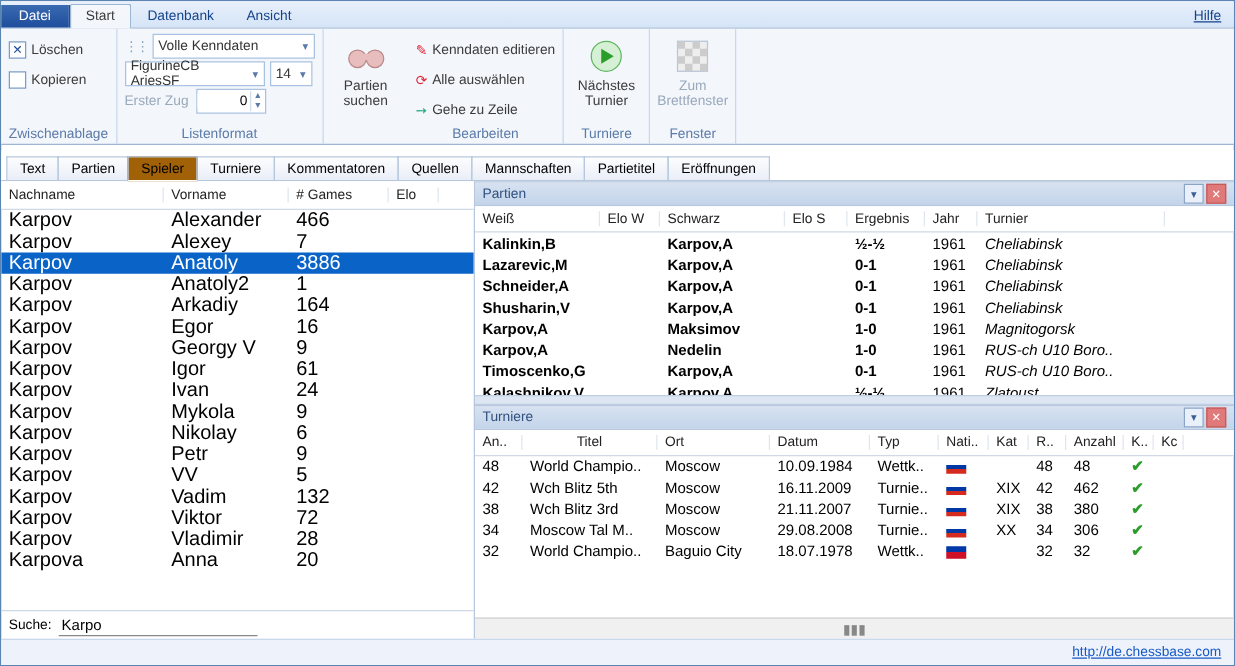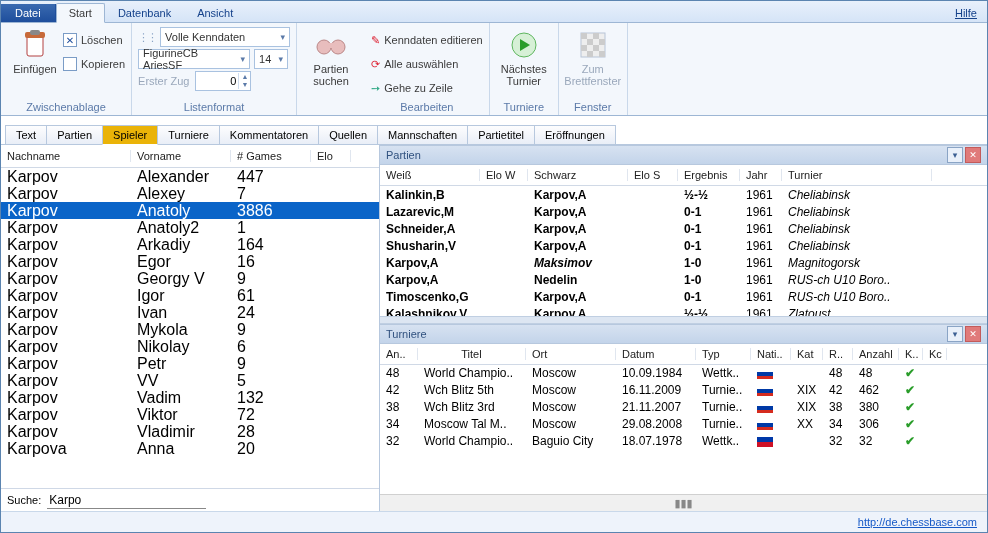--- a/index.html
+++ b/index.html
@@ -21,21 +21,21 @@
 .smallrow{display:flex;align-items:center;gap:4px;height:22px;cursor:default;color:#3b3b3b;white-space:nowrap}
 .cb{width:12px;height:12px;border:1px solid #7a9cc6;background:#fff;display:inline-flex;align-items:center;justify-content:center;font-size:10px;color:#1e4e9c}
 .combo{border:1px solid #a9c2e0;background:#fff;height:20px;display:flex;align-items:center;padding:0 4px;font-size:11px;color:#333;box-sizing:border-box}
 .combo .dd{margin-left:auto;color:#5b7aa8;font-size:9px;padding-left:4px}
 .spin{display:flex;align-items:center;border:1px solid #a9c2e0;height:20px;background:#fff;box-sizing:border-box}
 .spin input{border:none;width:38px;text-align:right;font-size:11px;padding:0 2px;outline:none}
 .spin .arrows{display:flex;flex-direction:column;font-size:7px;color:#5b7aa8;line-height:8px;padding:0 2px;border-left:1px solid #cfdcee}
 
 .tabstrip{display:flex;align-items:flex-end;height:24px;padding-left:4px;gap:0;background:#fff;border-bottom:1px solid #b7c8de;margin-top:4px}
 .ttab{padding:3px 10px;border:1px solid #b7c8de;background:linear-gradient(#fdfdfe,#e9eef7);margin-right:-1px;color:#000;cursor:default;border-bottom:none;font-size:11px}
-.ttab.active{background:#eab308;position:relative;z-index:1;border-bottom:1px solid #fff;margin-bottom:-1px}
+.ttab.active{background:#a16207;position:relative;z-index:1;border-bottom:1px solid #fff;margin-bottom:-1px}
 
 .main{flex:1;display:flex;min-height:0}
 .left{width:378px;display:flex;flex-direction:column;border-right:1px solid #b7c8de;min-height:0}
 .right{flex:1;display:flex;flex-direction:column;min-height:0}
 .gridhead{display:flex;background:#fff;border-bottom:1px solid #d0d9e6;color:#222;height:22px;align-items:center}
 .gh{padding:0 6px;border-right:1px solid #e0e6ef;box-sizing:border-box;overflow:hidden;white-space:nowrap}
 .gridbody{flex:1;overflow:hidden;position:relative}
 .row{display:flex;height:17px;align-items:center;color:#000;font-size:16px}
 .row.sel{background:#0a64c8;color:#fff}
 .cell{padding:0 6px;box-sizing:border-box;white-space:nowrap;overflow:hidden}
@@ -72,30 +72,20 @@
     <div class="menu-tab active">Start</div>
     <div class="menu-tab">Datenbank</div>
     <div class="menu-tab">Ansicht</div>
     <div class="menu-help">Hilfe</div>
   </div>
 
   <div class="ribbon">
 
     <div class="rgroup">
       <div class="rgroup-body">
-        <div class="bigbtn">
-          <div class="ico">
-            <svg width="28" height="30">
-                <rect x="6" y="4" width="16" height="22" rx="2" fill="#fff" stroke="#b34040"></rect>
-                <rect x="4" y="2" width="20" height="6" rx="2" fill="#c76a3a"></rect>
-                <rect x="9" y="0" width="10" height="5" rx="2" fill="#888"></rect>
-              </svg>
-          </div>
-          <div class="lbl">Einfügen</div>
-        </div>
         <div style="display:flex;flex-direction:column;gap:2px;padding-top:4px">
           <div class="smallrow">
               <span class="cb">✕</span>
               <span>Löschen</span>
             </div>
           <div class="smallrow">
               <span class="cb"></span>
               <span>Kopieren</span>
             </div>
         </div>
@@ -229,21 +219,21 @@
       <div class="gridhead" id="phead">
           <div class="gh" style="width: 130px;">Nachname</div>
           <div class="gh" style="width: 100px;">Vorname</div>
           <div class="gh" style="width: 80px;"># Games</div>
           <div class="gh" style="width: 40px;">Elo</div>
         </div>
       <div class="gridbody" id="pbody">
           <div class="row">
             <div class="cell" style="width: 130px;">Karpov</div>
             <div class="cell" style="width: 100px;">Alexander</div>
-            <div class="cell" style="width: 80px;">447</div>
+            <div class="cell" style="width: 80px;">466</div>
             <div class="cell" style="width: 40px;"></div>
           </div>
           <div class="row">
             <div class="cell" style="width: 130px;">Karpov</div>
             <div class="cell" style="width: 100px;">Alexey</div>
             <div class="cell" style="width: 80px;">7</div>
             <div class="cell" style="width: 40px;"></div>
           </div>
           <div class="row sel">
             <div class="cell" style="width: 130px;">Karpov</div>
@@ -393,21 +383,21 @@
             <div class="cell" style="width: 48px;"></div>
             <div class="cell bold" style="width: 100px;">Karpov,A</div>
             <div class="cell" style="width: 50px;"></div>
             <div class="cell bold" style="width: 62px;">0-1</div>
             <div class="cell" style="width: 42px;">1961</div>
             <div class="cell italic" style="width: 150px;">Cheliabinsk</div>
           </div>
           <div class="row2">
             <div class="cell bold" style="width: 100px;">Karpov,A</div>
             <div class="cell" style="width: 48px;"></div>
-            <div class="cell bold" style="width: 100px; font-style: italic;">Maksimov</div>
+            <div class="cell bold" style="width: 100px;">Maksimov</div>
             <div class="cell" style="width: 50px;"></div>
             <div class="cell bold" style="width: 62px;">1-0</div>
             <div class="cell" style="width: 42px;">1961</div>
             <div class="cell italic" style="width: 150px;">Magnitogorsk</div>
           </div>
           <div class="row2">
             <div class="cell bold" style="width: 100px;">Karpov,A</div>
             <div class="cell" style="width: 48px;"></div>
             <div class="cell bold" style="width: 100px;">Nedelin</div>
             <div class="cell" style="width: 50px;"></div>

